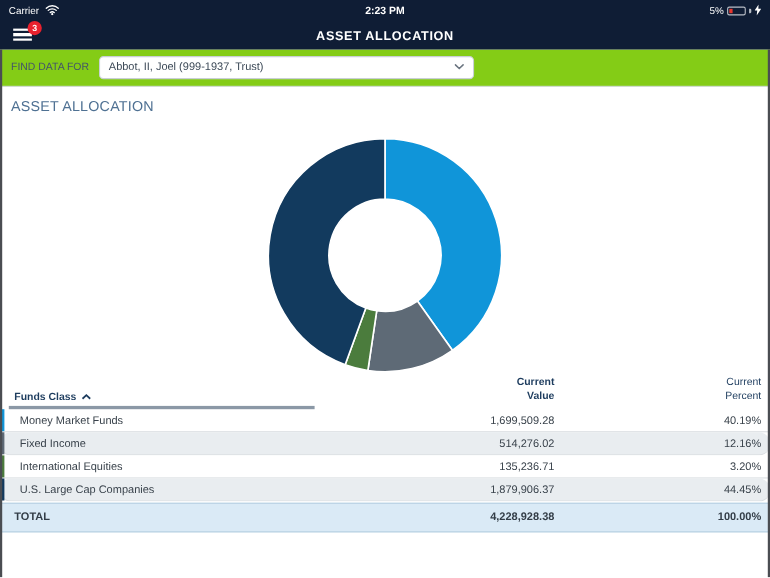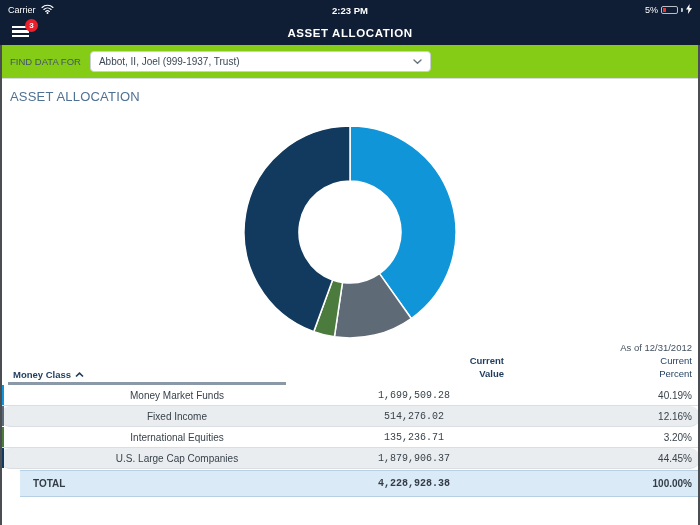--- a/index.html
+++ b/index.html
@@ -53,27 +53,27 @@
   .th-val .wrapcell { display:inline-block; width:52px; }
   .th-pct { width:196px; padding-right:8px; text-align:right; font-weight:normal; color:#1d3c5e;
             font-size:9.5px; line-height:1.3; }
   .th-pct .wrapcell { display:inline-block; width:50px; text-align:right; }
   .sort-underline { position:absolute; left:8px; bottom:0; width:278px; height:3px; background:#8b98a6; }
 
   .trow { display:flex; align-items:center; height:21px; border-bottom:1px solid #dadee2;
           font-size:10px; color:#39424b; }
   .trow.alt { background:#e9edf0;border-radius:10px; }
   .strip { width:4px; align-self:stretch; }
-  .td-name { flex:1; padding-left:26px;text-align:center; }
-  .td-val { width:180px; text-align:center;font-family:Liberation Mono, monospace; }
+  .td-name { flex:1; padding-left:14px; }
+  .td-val { width:180px; text-align:right; }
   .td-pct { width:196px; padding-right:8px; text-align:right; }
 
   .total-row { display:flex; align-items:center; height:27px; background:#daeaf6;
                border-top:1px solid #b6cfe2; border-bottom:1px solid #b6cfe2; margin-top:1px;
-               font-size:10px; font-weight:bold; color:#333d47;margin-left:20px; }
+               font-size:10px; font-weight:bold; color:#333d47; }
   .total-label { flex:1; padding-left:13px; }
 </style>
 </head>
 <body>
 
 <div class="screen">
 
   <div class="status-bar">
     <div class="sb-left">
       <span>Carrier</span>
@@ -127,25 +127,24 @@
 
   <div class="chart-wrap">
     <svg width="216" height="216" viewBox="0 0 216 216">
         <path d="M108.00 2.00 A106 106 0 0 1 169.28 194.49 L137.48 149.61 A51 51 0 0 0 108.00 57.00 Z" fill="#1095d9" stroke="#ffffff" stroke-width="1.5" stroke-linejoin="round"></path>
         <path d="M169.28 194.49 A106 106 0 0 1 92.41 212.85 L100.50 158.45 A51 51 0 0 0 137.48 149.61 Z" fill="#5e6a76" stroke="#ffffff" stroke-width="1.5" stroke-linejoin="round"></path>
         <path d="M92.41 212.85 A106 106 0 0 1 71.78 207.62 L90.57 155.93 A51 51 0 0 0 100.50 158.45 Z" fill="#4b7c3d" stroke="#ffffff" stroke-width="1.5" stroke-linejoin="round"></path>
         <path d="M71.78 207.62 A106 106 0 0 1 108.00 2.00 L108.00 57.00 A51 51 0 0 0 90.57 155.93 Z" fill="#123a5e" stroke="#ffffff" stroke-width="1.5" stroke-linejoin="round"></path>
       </svg>
   </div>
 
-  <div class="as-of">As of 12/31/2012</div>
 
   <div class="thead">
     <div class="th-asset">
-      <span>Money Class</span>
+      <span>Funds Class</span>
       <span>
         <svg width="9" height="6" viewBox="0 0 9 6">
             <path d="M1 4.5 L4.5 1.2 L8 4.5" stroke="#1d3c5e" stroke-width="1.6" fill="none"></path>
           </svg>
       </span>
     </div>
     <div class="th-val">
       <span class="wrapcell">Current Value</span>
     </div>
     <div class="th-pct">

